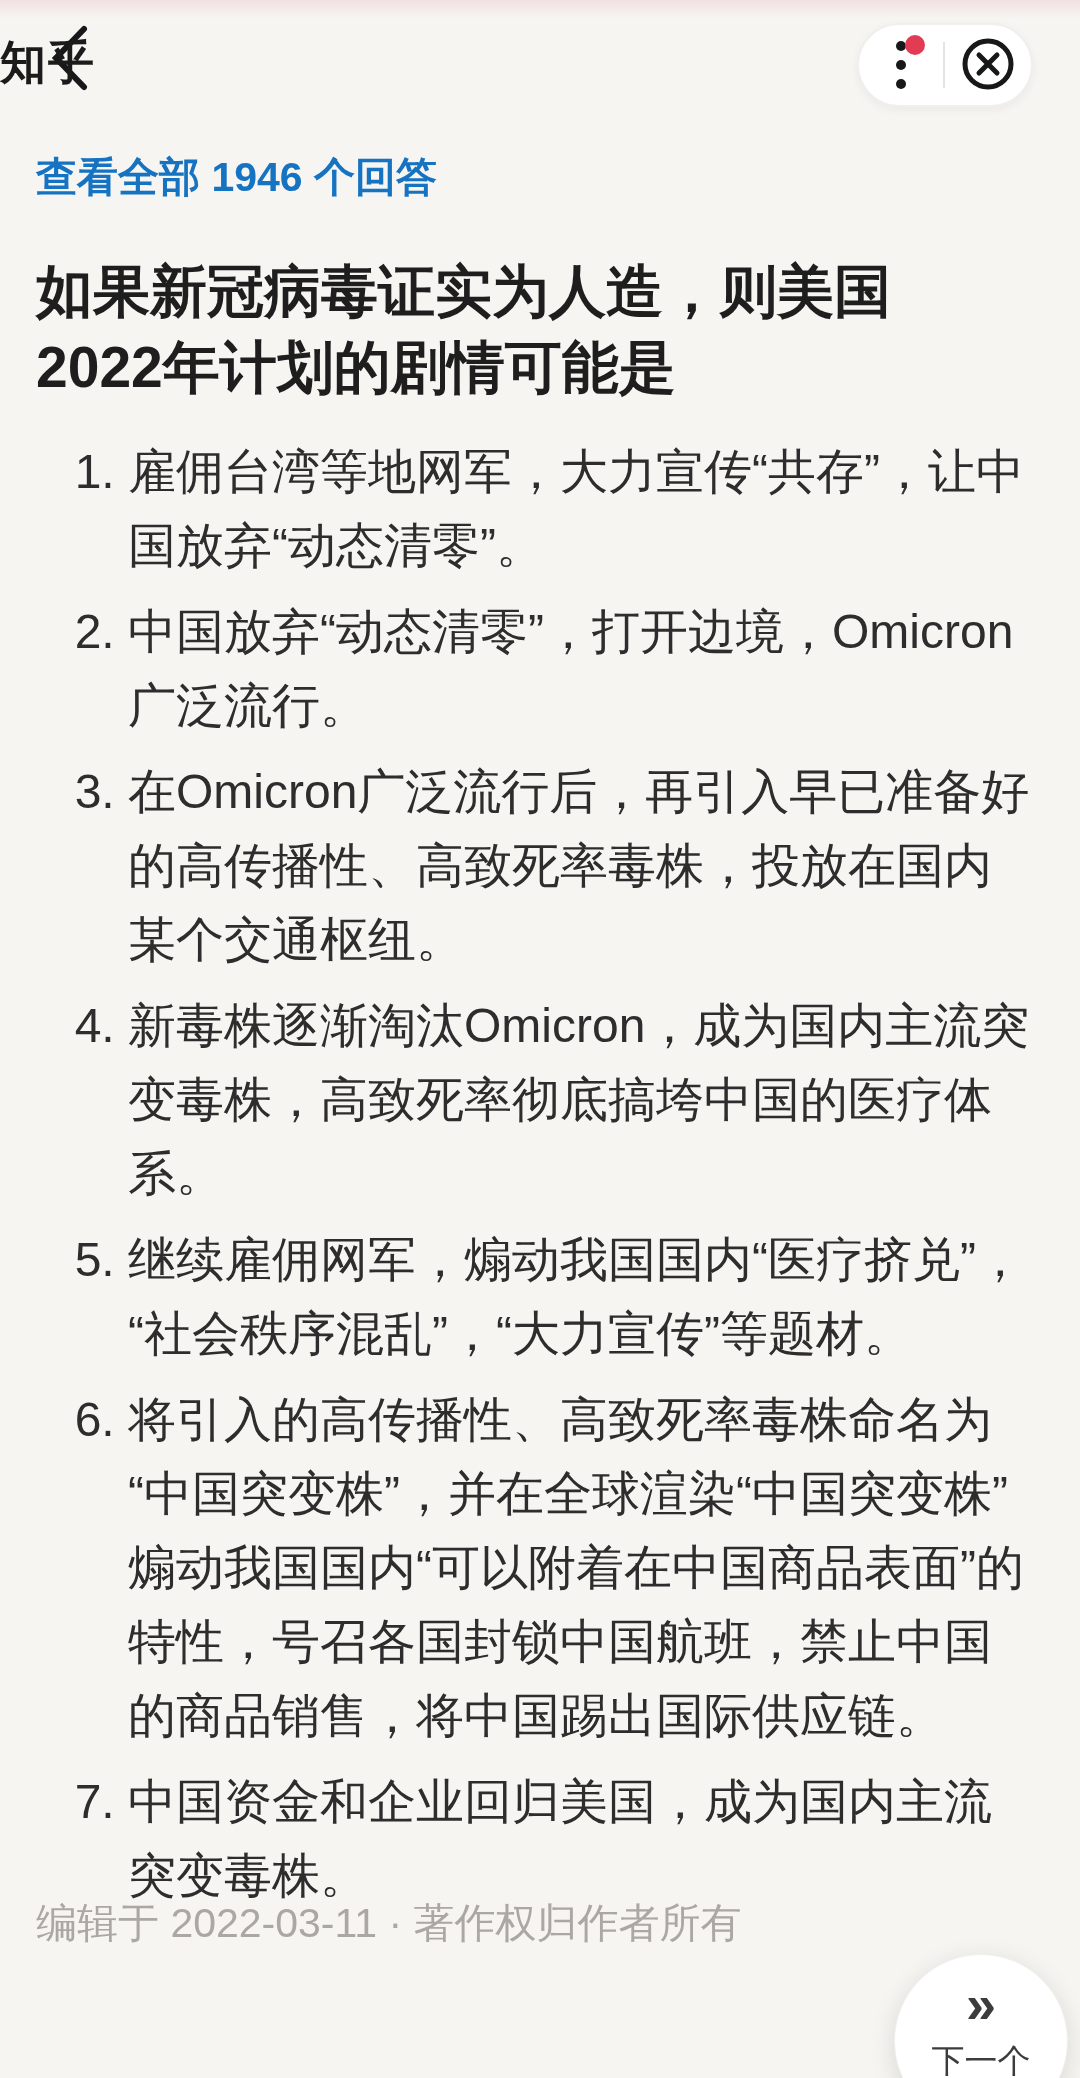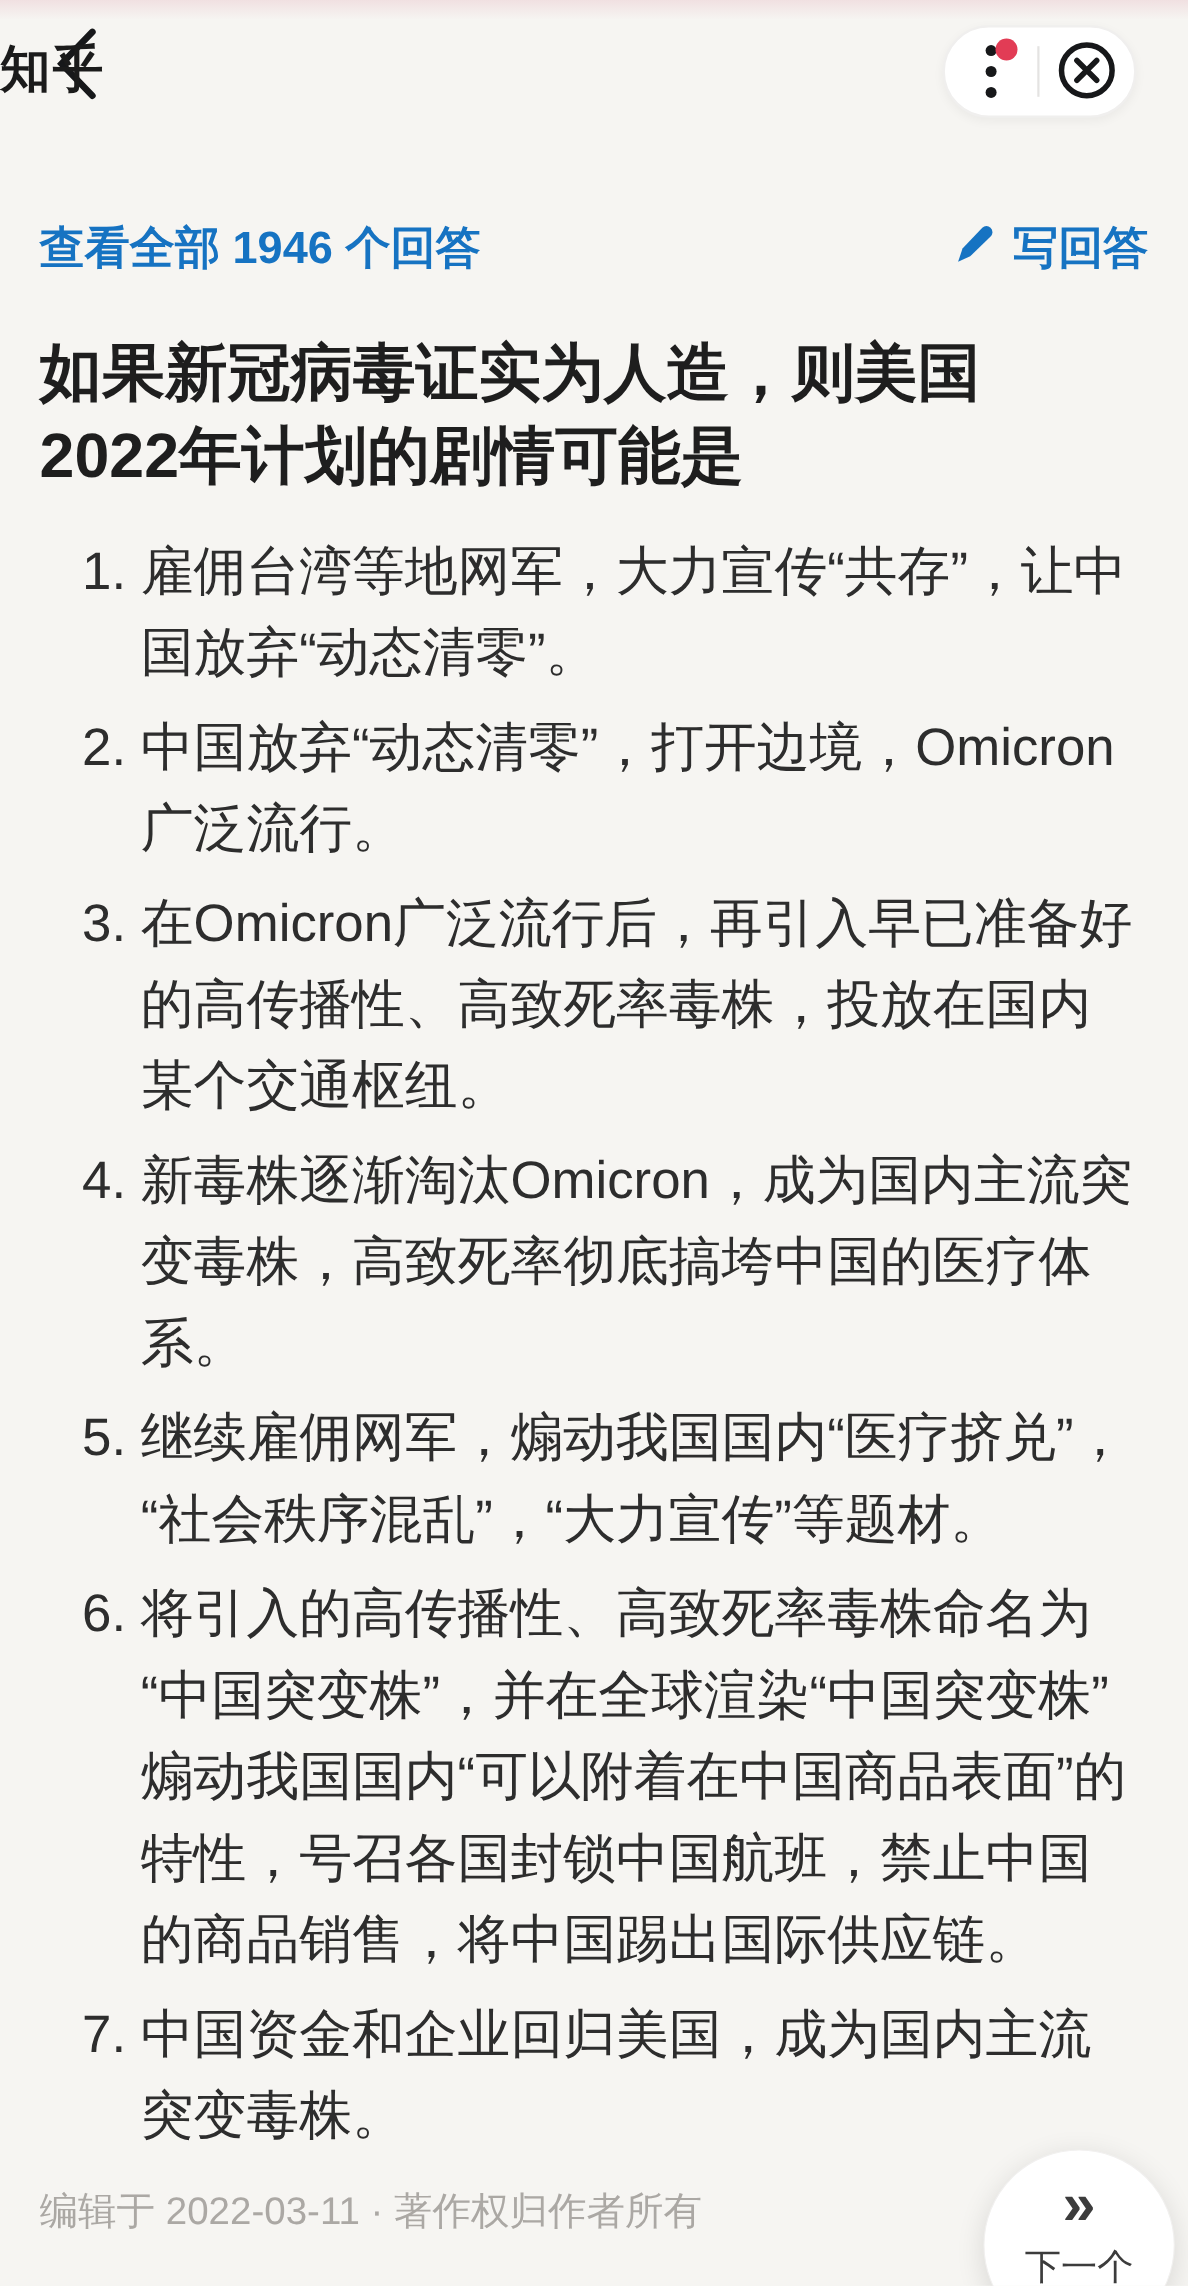--- a/index.html
+++ b/index.html
@@ -45,21 +45,21 @@
     background:var(--badge);
   }
   .capsule-divider{width:2px;height:46px;background:#e4e3e2;}
   .capsule-close{
     flex:1;height:100%;display:flex;align-items:center;justify-content:center;
     background:none;border:none;cursor:pointer;padding:0;
   }
   
   .actions-row{
     display:flex;justify-content:space-between;align-items:flex-end;
-    padding:0 36px;margin-top:86px;
+    padding:0 36px;margin-top:38px;
   }
   .view-all-link{
     font-size:41px;font-weight:700;color:var(--blue);
     background:none;border:none;padding:0;cursor:pointer;
     font-family:"Liberation Sans", sans-serif;
   }
   .write-answer-btn{
     display:flex;align-items:center;gap:16px;
     font-size:41px;font-weight:700;color:var(--blue);
     background:none;border:none;padding:0;cursor:pointer;
@@ -72,22 +72,22 @@
   }
   
   .answer-list{
     margin:30px 0 0;
     padding:0 38px 0 116px;
     font-size:48px;line-height:74px;color:#2d2d2d;
   }
   .answer-list li{margin:12px;}
   
   .footer-meta{
-    position:absolute;left:36px;top:1987px;
-    font-size:35px;color:#aba8a4;white-space:nowrap;text-align:center;
+    position:absolute;left:36px;top:1896px;
+    font-size:41px;color:#aba8a4;white-space:nowrap;text-align:center;
   }
   
   .next-fab{
     position:absolute;left:894px;top:1954px;width:174px;height:174px;border-radius:50%;
     background:#ffffff;border:1px solid #f1f0ef;
     box-shadow:0 6px 26px rgba(0,0,0,.12);
     display:flex;flex-direction:column;align-items:center;
     padding-top:22px;box-sizing:border-box;cursor:pointer;
   }
   .fab-arrow{font-size:54px;font-weight:700;color:#3c3c3c;line-height:1;}
@@ -124,28 +124,20 @@
           <line x1="19" y1="19" x2="37" y2="37" stroke="#17181a" stroke-width="5" stroke-linecap="round"></line>
           <line x1="37" y1="19" x2="19" y2="37" stroke="#17181a" stroke-width="5" stroke-linecap="round"></line>
         </svg>
       </span>
     </button>
   </div>
 </div>
 
 <div class="actions-row">
   <button class="view-all-link">查看全部 1946 个回答</button>
-  <button class="write-answer-btn">
-    <span>
-      <svg width="38" height="38" viewBox="0 0 38 38">
-        <path d="M4 36 L8 24 L26 5 a5.5 5.5 0 0 1 8 7.5 L15 31 L4 36 Z" fill="#1673c2"></path>
-      </svg>
-    </span>
-    <span>写回答</span>
-  </button>
 </div>
 
 <h1 class="question-title">如果新冠病毒证实为人造，则美国2022年计划的剧情可能是</h1>
 
 <ol class="answer-list">
   <li>雇佣台湾等地网军，大力宣传“共存”，让中国放弃“动态清零”。</li>
   <li>中国放弃“动态清零”，打开边境，Omicron广泛流行。</li>
   <li>在Omicron广泛流行后，再引入早已准备好的高传播性、高致死率毒株，投放在国内某个交通枢纽。</li>
   <li>新毒株逐渐淘汰Omicron，成为国内主流突变毒株，高致死率彻底搞垮中国的医疗体系。</li>
   <li>继续雇佣网军，煽动我国国内“医疗挤兑”，“社会秩序混乱”，“大力宣传”等题材。</li>

